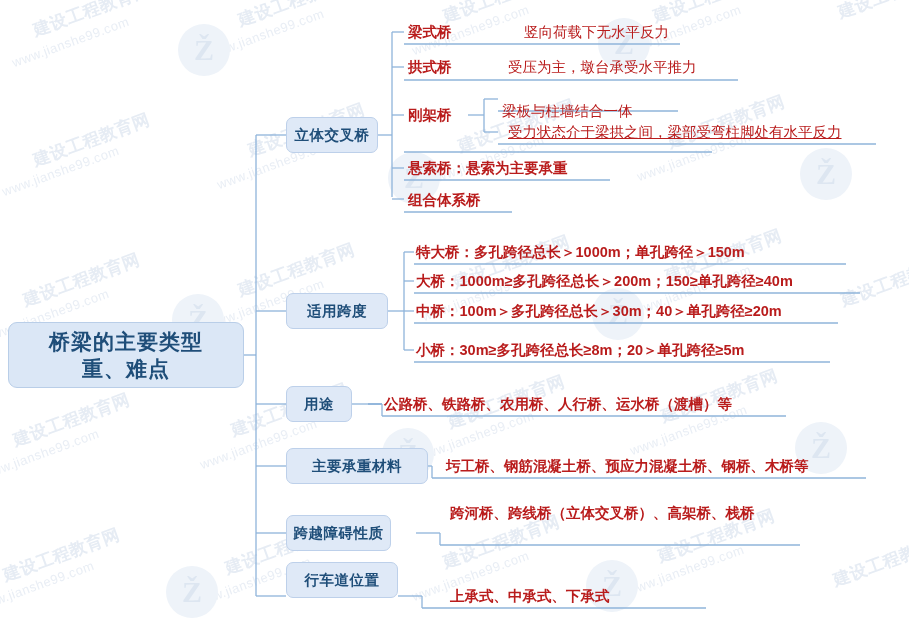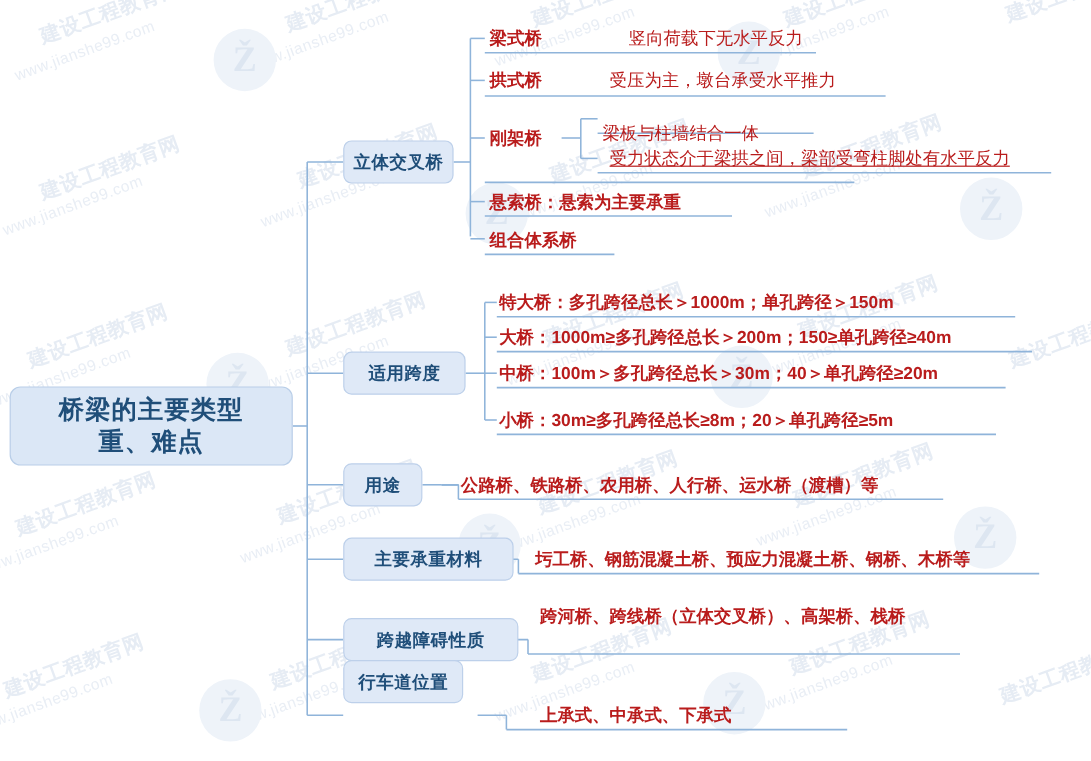--- a/index.html
+++ b/index.html
@@ -255,22 +255,22 @@
 
   <div class="node root">
     <div>桥梁的主要类型</div>
     <div>重、难点</div>
   </div>
 
   <div class="node cat" style="left:286px; top:117px; width:92px;">立体交叉桥</div>
   <div class="node cat" style="left:286px; top:293px; width:102px;">适用跨度</div>
   <div class="node cat" style="left:286px; top:386px; width:66px;">用途</div>
   <div class="node cat" style="left:286px; top:448px; width:142px;">主要承重材料</div>
-  <div class="node cat" style="left:286px; top:515px; width:146px;">跨越障碍性质</div>
-  <div class="node cat" style="left:286px; top:550px; width:100px;">行车道位置</div>
+  <div class="node cat" style="left:286px; top:515px; width:105px;">跨越障碍性质</div>
+  <div class="node cat" style="left:286px; top:562px; width:112px;">行车道位置</div>
 
   <div class="node sub" style="left:408px; top:21px;">梁式桥</div>
   <div class="node leaf" style="left:524px; top:21px;">竖向荷载下无水平反力</div>
 
   <div class="node sub" style="left:408px; top:56px;">拱式桥</div>
   <div class="node leaf" style="left:508px; top:56px;">受压为主，墩台承受水平推力</div>
 
   <div class="node sub" style="left:408px; top:104px;">刚架桥</div>
   <div class="node leaf" style="left:502px; top:100px;">梁板与柱墙结合一体</div>
   <div class="node leaf" style="left:508px; top:121px;text-decoration:underline;">受力状态介于梁拱之间，梁部受弯柱脚处有水平反力</div>

